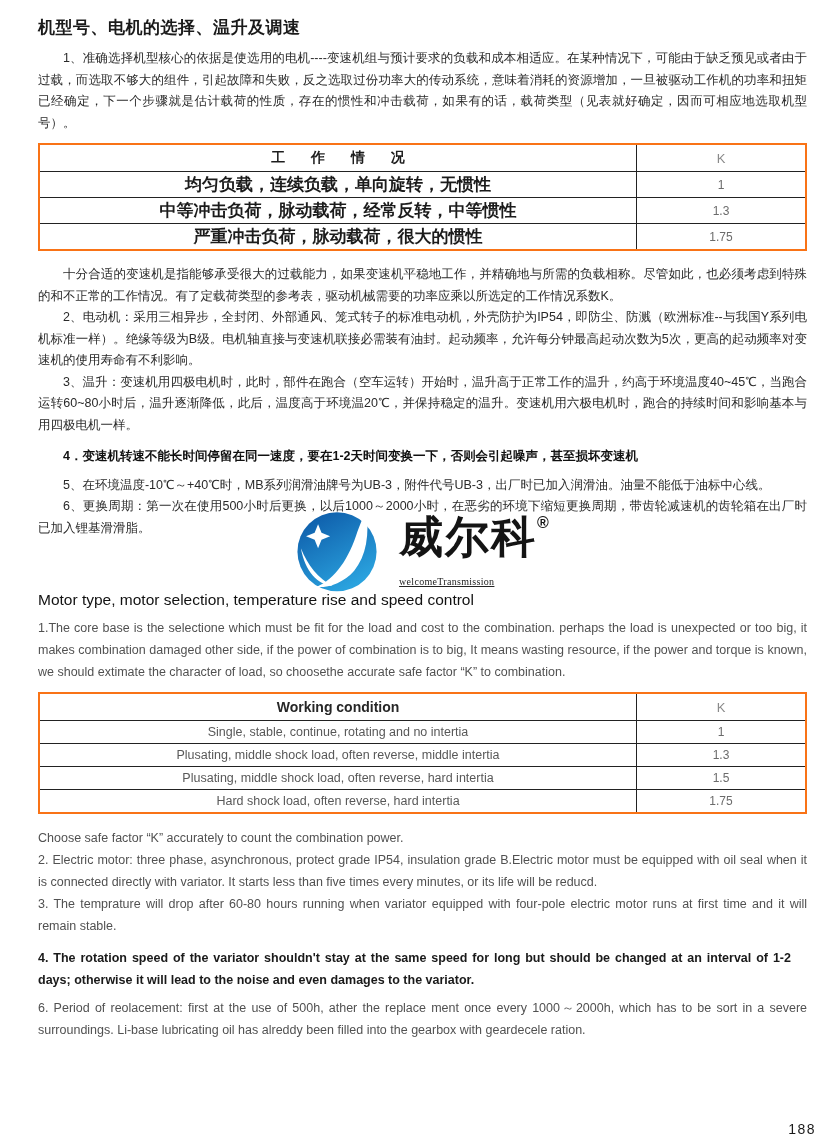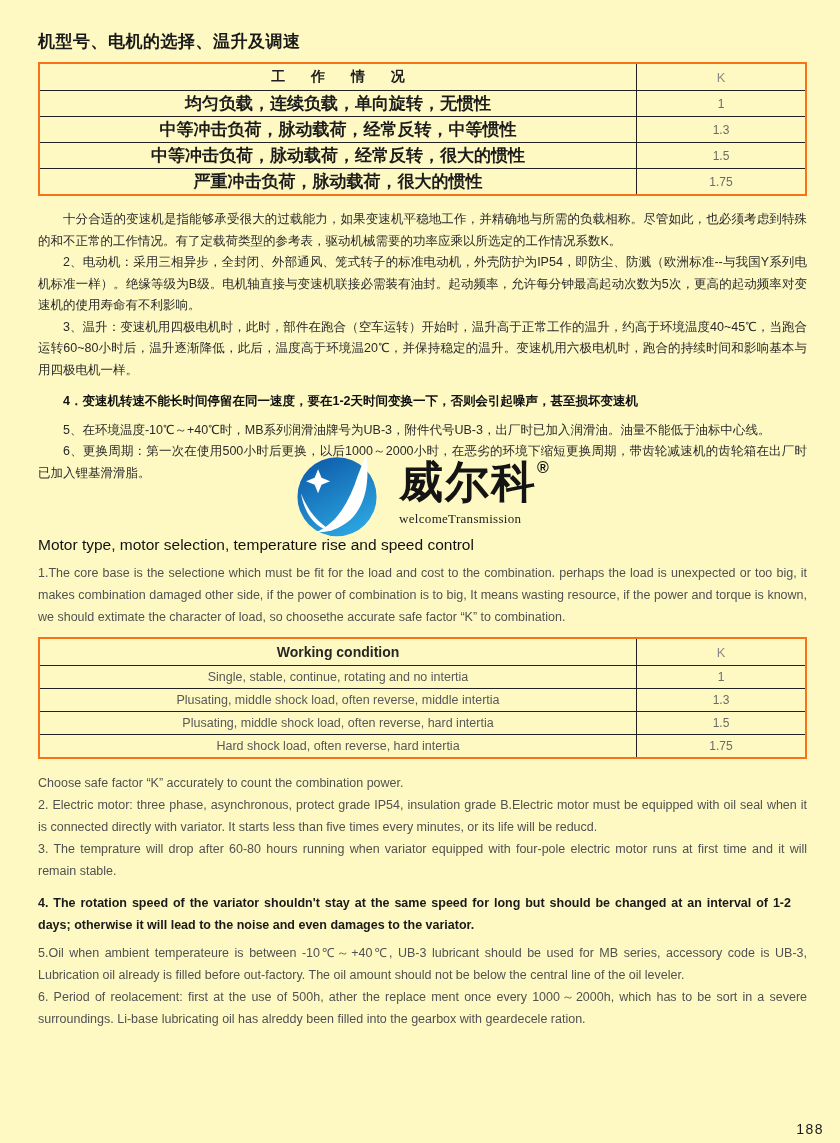--- a/index.html
+++ b/index.html
@@ -1,22 +1,22 @@
 <!DOCTYPE html>
 <html><head>
 <meta charset="utf-8">
 <style>
   html,body { margin:0; padding:0; background:#e8e8e8; }
   .page {
     position:relative;
     width:840px; height:1143px;
     margin:0 auto;
-    background:#fef9c3;
+    background:#ffffff;
     box-sizing:border-box;
-    padding:30px 33px 0 38px;
+    padding:16px 33px 0 38px;
     font-family:"Liberation Sans", sans-serif;
     overflow:hidden;
   }
   
   .cn-title {
     font-size:17px; font-weight:bold; color:#1a1a1a;
     margin:0 0 9px 0; letter-spacing:0.5px;
   }
   .cn-p {
     font-size:12.5px; line-height:21.5px; color:#2a2a2a;
@@ -50,64 +50,61 @@
   }
   .logo-icon { width:86px; height:86px; flex:0 0 auto; }
   .logo-text { padding-top:8px; }
   .logo-brand {
     font-size:44px; font-weight:bold; color:#141414; line-height:1;
     letter-spacing:2px; white-space:nowrap;
   }
   .logo-reg { font-size:16px; font-weight:bold; vertical-align:top; line-height:1; }
   .logo-sub {
     font-family:"Liberation Serif", serif;
-    font-size:13px; color:#222; margin-top:7px; letter-spacing:0.3px;
+    font-size:10px; color:#222; margin-top:17px; letter-spacing:0.3px;text-decoration:underline;
   }
 
   
   .en-title { font-size:15.5px; font-weight:normal; color:#111; margin:-6px 0 8px 0; }
   .en-p {
     font-size:12.5px; line-height:22px; color:#515151;
     text-align:justify; margin:0;
   }
   .en-p.bold { font-weight:bold; color:#1a1a1a; margin:10px 16px 6px 0; }
   .en-p.gap-top { margin-top:5px; }
 
   .page-number {
-    position:absolute; right:16px; bottom:6px;
+    position:absolute; right:24px; bottom:6px;
     font-size:14px; color:#1a1a1a; letter-spacing:1.5px;
   }
 </style>
 </head>
 <body>
 
 <div class="page">
 
   <h1 class="cn-title">机型号、电机的选择、温升及调速</h1>
 
+  <p class="cn-p">1、准确选择机型核心的依据是使选用的电机----变速机组与预计要求的负载和成本相适应。在某种情况下，可能由于缺乏预见或者由于过载，而选取不够大的组件，引起故障和失败，反之选取过份功率大的传动系统，意味着消耗的资源增加，一旦被驱动工作机的功率和扭矩已经确定，下一个步骤就是估计载荷的性质，存在的惯性和冲击载荷，如果有的话，载荷类型（见表就好确定，因而可相应地选取机型号）。</p>
 
   <table class="k-table">
     <thead>
       <tr>
         <th class="cn-th-cond">工 作 情 况</th>
         <th class="th-k col-k">K</th>
       </tr>
     </thead>
     <tbody>
       <tr>
         <td class="cn-td-cond">均匀负载，连续负载，单向旋转，无惯性</td>
         <td class="td-k col-k">1</td>
       </tr>
       <tr>
         <td class="cn-td-cond">中等冲击负荷，脉动载荷，经常反转，中等惯性</td>
         <td class="td-k col-k">1.3</td>
-      </tr>
-      <tr>
-        <td class="cn-td-cond">中等冲击负荷，脉动载荷，经常反转，很大的惯性</td>
-        <td class="td-k col-k">1.5</td>
       </tr>
       <tr>
         <td class="cn-td-cond">严重冲击负荷，脉动载荷，很大的惯性</td>
         <td class="td-k col-k">1.75</td>
       </tr>
     </tbody>
   </table>
 
   <p class="cn-p">十分合适的变速机是指能够承受很大的过载能力，如果变速机平稳地工作，并精确地与所需的负载相称。尽管如此，也必须考虑到特殊的和不正常的工作情况。有了定载荷类型的参考表，驱动机械需要的功率应乘以所选定的工作情况系数K。</p>
   <p class="cn-p">2、电动机：采用三相异步，全封闭、外部通风、笼式转子的标准电动机，外壳防护为IP54，即防尘、防溅（欧洲标准--与我国Y系列电机标准一样）。绝缘等级为B级。电机轴直接与变速机联接必需装有油封。起动频率，允许每分钟最高起动次数为5次，更高的起动频率对变速机的使用寿命有不利影响。</p>
@@ -163,18 +160,17 @@
         <td class="en-td-cond">Hard shock load, often reverse, hard intertia</td>
         <td class="td-k col-k">1.75</td>
       </tr>
     </tbody>
   </table>
 
   <p class="en-p">Choose safe factor  “K”  accurately to count the combination power.</p>
   <p class="en-p">2. Electric motor: three phase, asynchronous, protect grade IP54, insulation grade B.Electric motor must be equipped with oil seal when it is connected directly with variator. It starts less than five times every minutes, or its life will be reducd.</p>
   <p class="en-p">3. The temprature will drop after 60-80  hours running when  variator equipped with four-pole electric motor runs at first time and it will remain stable.</p>
   <p class="en-p bold">4. The rotation speed of the variator shouldn't stay at the same speed for long but should be changed at an interval of 1-2 days; otherwise it will lead to the noise and even damages to the variator.</p>
-  <p class="en-p gap-top">5.Oil when ambient temperateure is between -10℃～+40℃, UB-3 lubricant should be used for MB series, accessory code is UB-3, Lubrication oil already is filled before out-factory. The oil amount should not be below the central line of the oil leveler.</p>
   <p class="en-p">6. Period of reolacement: first at the use of 500h, ather the replace ment once every 1000～2000h, which has to be sort in a severe surroundings. Li-base lubricating oil has alreddy been filled into the gearbox with geardecele ration.</p>
 
   <div class="page-number">188</div>
 
 </div>
 
 </body></html>

